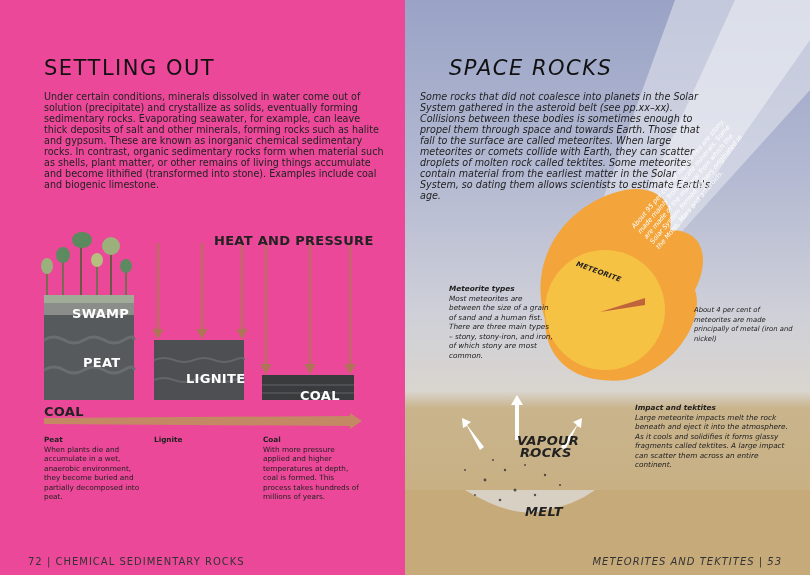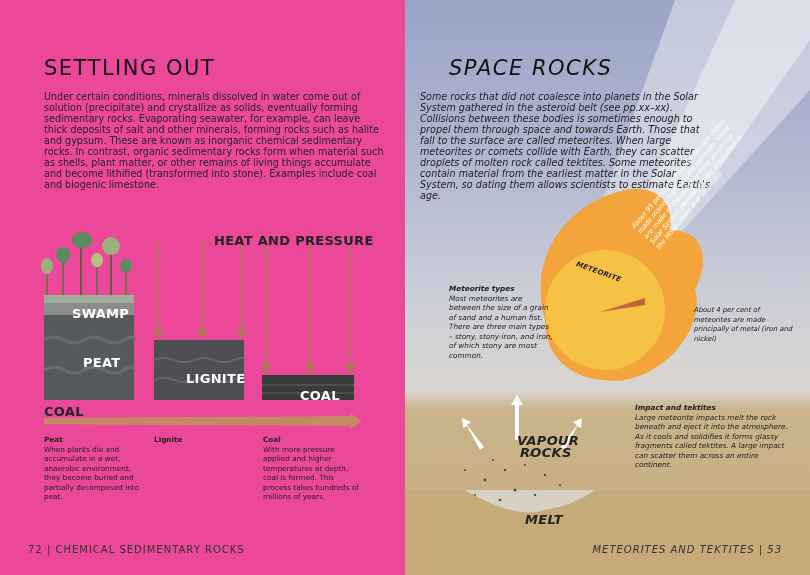--- a/index.html
+++ b/index.html
@@ -5,21 +5,21 @@
   html,body{margin:0;padding:0;}
   body{width:810px;height:575px;position:relative;overflow:hidden;font-family:"DejaVu Sans",sans-serif;background:#fff;}
   .page{position:absolute;top:0;height:575px;}
   #left{left:0;width:405px;background:#ec4899;}
   #right{left:405px;width:405px;background:linear-gradient(180deg,#9aa3c6 0%,#b3b9d2 30%,#cfd0d8 55%,#d9d5cf 68%,#c9b48c 71%,#c8ac7c 100%);overflow:hidden;font-style:italic;}
   .h1{position:absolute;font-size:21px;letter-spacing:1.5px;font-weight:normal;color:#111;margin:0;}
   .body{position:absolute;font-size:9.6px;line-height:11px;color:#222;}
   .small{position:absolute;font-size:7.3px;line-height:9.5px;color:#222;}
   .small b,.lbl{font-weight:bold;}
   .lbl{position:absolute;font-size:13px;color:#222;letter-spacing:.3px;}
-  .footer{position:absolute;top:544px;font-size:10px;letter-spacing:1px;color:#333;}
+  .footer{position:absolute;top:556px;font-size:10px;letter-spacing:1px;color:#333;}
   svg{position:absolute;left:0;top:0;}
 </style>
 </head>
 <body>
 
 <div class="page" id="left">
   <h1 class="h1" style="left:44px;top:56px;">SETTLING OUT</h1>
   <div class="body" style="left:44px;top:91px;width:340px;">Under certain conditions, minerals dissolved in water come out of solution (precipitate) and crystallize as solids, eventually forming sedimentary rocks. Evaporating seawater, for example, can leave thick deposits of salt and other minerals, forming rocks such as halite and gypsum. These are known as inorganic chemical sedimentary rocks. In contrast, organic sedimentary rocks form when material such as shells, plant matter, or other remains of living things accumulate and become lithified (transformed into stone). Examples include coal and biogenic limestone.</div>
 
   <svg width="405" height="440" style="top:0">
@@ -133,16 +133,16 @@
 
   <div class="small" style="left:230px;top:403px;width:160px;">
     <b>Impact and tektites</b><div>Large meteorite impacts melt the rock beneath and eject it into the atmosphere. As it cools and solidifies it forms glassy fragments called tektites. A large impact can scatter them across an entire continent.</div>
   </div>
   <div class="small" style="left:44px;top:284px;width:105px;">
     <b>Meteorite types</b><div>Most meteorites are between the size of a grain of sand and a human fist. There are three main types – stony, stony-iron, and iron, of which stony are most common.</div>
   </div>
 
   <div class="lbl" style="left:112px;top:413px;margin-top:20px;">VAPOUR</div>
   <div class="lbl" style="left:115px;top:445px;">ROCKS</div>
-  <div class="lbl" style="left:120px;top:504px;margin-top:8px;">MELT</div>
+  <div class="lbl" style="left:120px;top:504px;">MELT</div>
 
   <div class="footer" style="right:28px;">METEORITES AND TEKTITES | 53</div>
 </div>
 
 </body></html>

